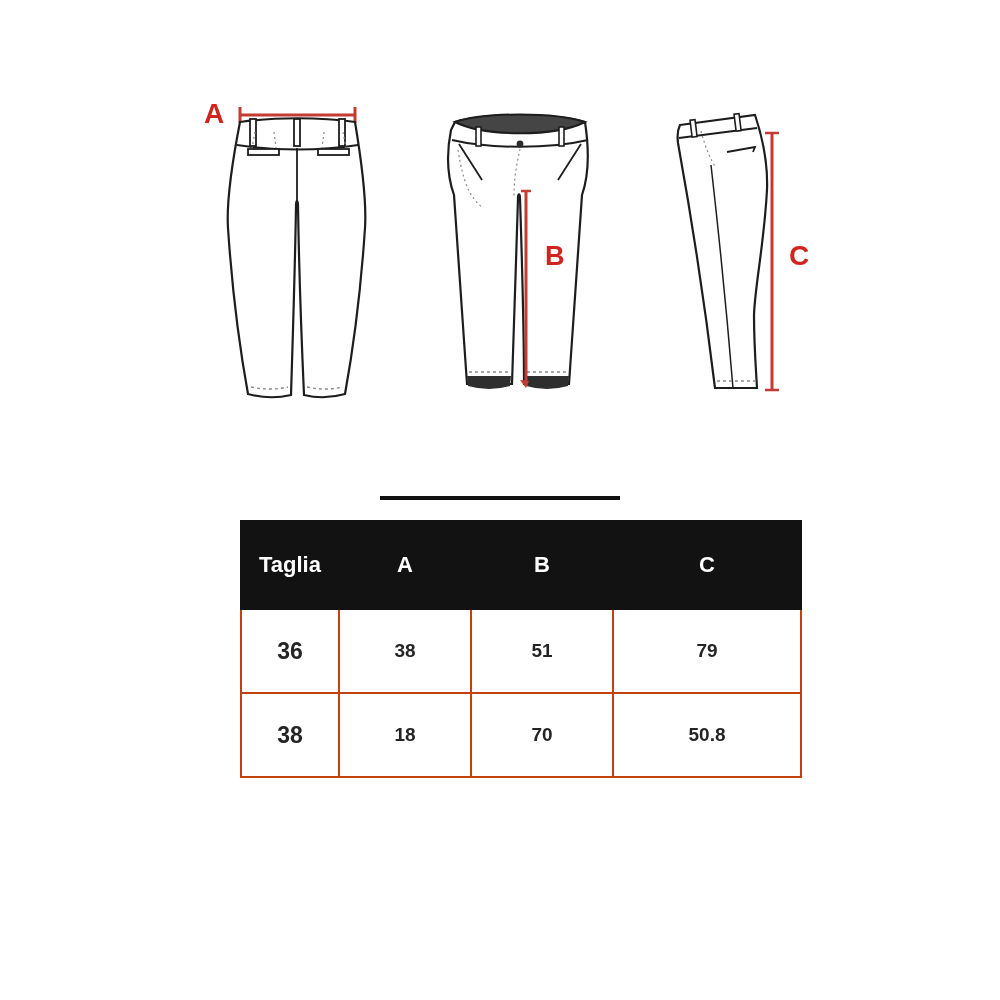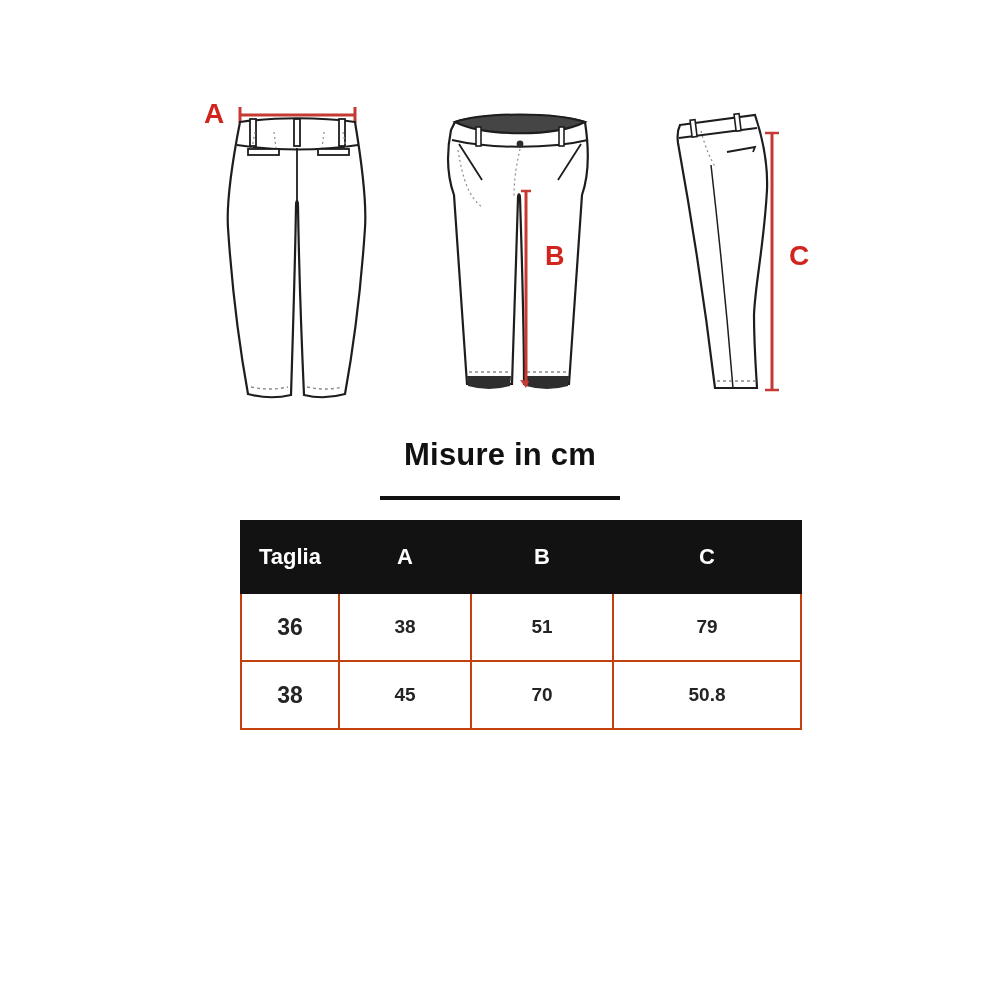--- a/index.html
+++ b/index.html
@@ -18,21 +18,21 @@
   }
   #title-underline{
     position:absolute;left:380px;top:496px;width:240px;height:4px;background:#111;
   }
   table.size-table{
     position:absolute;left:240px;top:520px;width:560px;
     border-collapse:collapse;table-layout:fixed;
   }
   table.size-table td,table.size-table th{
     border:2px solid #c2410c;text-align:center;vertical-align:middle;
-    font-weight:bold;color:#242424;padding:4px;
+    font-weight:bold;color:#242424;padding:12px;
   }
   table.size-table thead th{
     background:#121212;color:#ffffff;height:62px;font-size:22px;border-color:#121212;
   }
   table.size-table tbody td{height:58px;font-size:19px;background:#fff;}
   table.size-table tbody td.col-taglia{font-size:23px;margin-left:24px;}
   svg{display:block;}
 </style>
 </head>
 <body>
@@ -149,21 +149,20 @@
 
       <g stroke="#c53b33" fill="none">
         <line x1="117" y1="38" x2="117" y2="295" stroke-width="3"></line>
         <line x1="110" y1="38" x2="124" y2="38" stroke-width="2.5"></line>
         <line x1="110" y1="295" x2="124" y2="295" stroke-width="2.5"></line>
       </g>
     </svg>
   </div>
   <div class="measure-label" style="left:789px;top:242px;">C</div>
 
-  <div id="title">Misure in cm</div>
   <div id="title-underline"></div>
 
   <table class="size-table">
     <colgroup>
       <col style="width:98px">
         <col style="width:132px">
       <col style="width:142px">
         <col style="width:188px">
     </colgroup>
     <thead>
@@ -176,20 +175,20 @@
     </thead>
     <tbody>
       <tr>
         <td class="col-taglia">36</td>
         <td>38</td>
         <td>51</td>
         <td>79</td>
       </tr>
       <tr>
         <td class="col-taglia">38</td>
-        <td>45</td>
+        <td>18</td>
         <td>70</td>
         <td>50.8</td>
       </tr>
     </tbody>
   </table>
 
 </div>
 
 </body></html>

